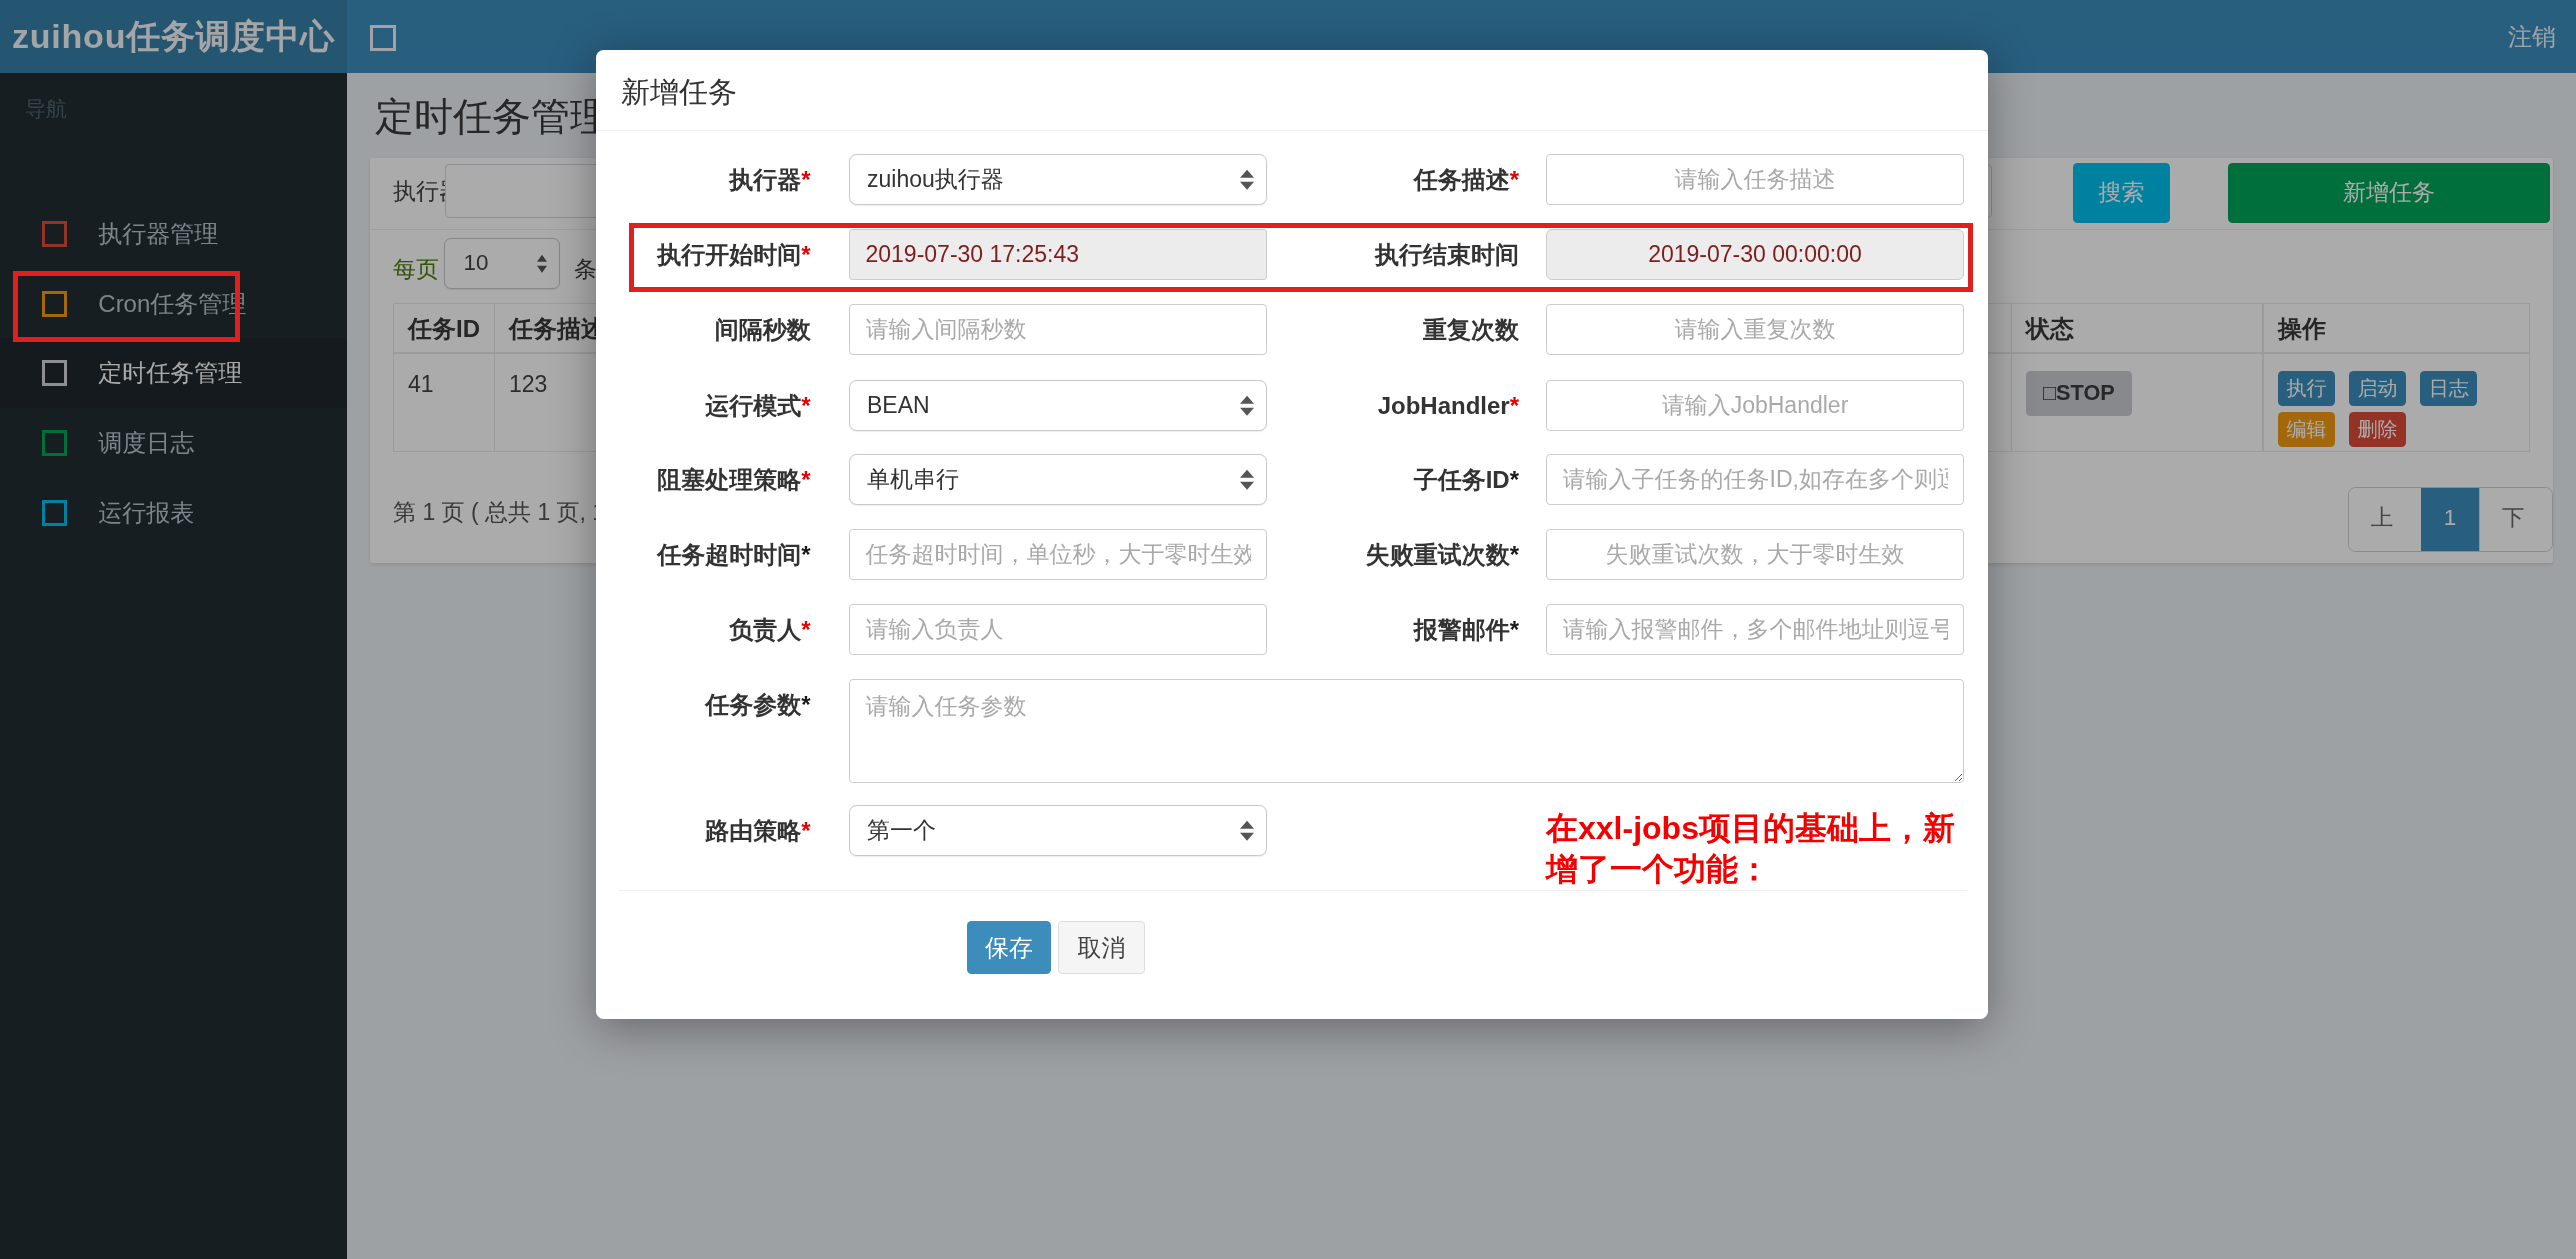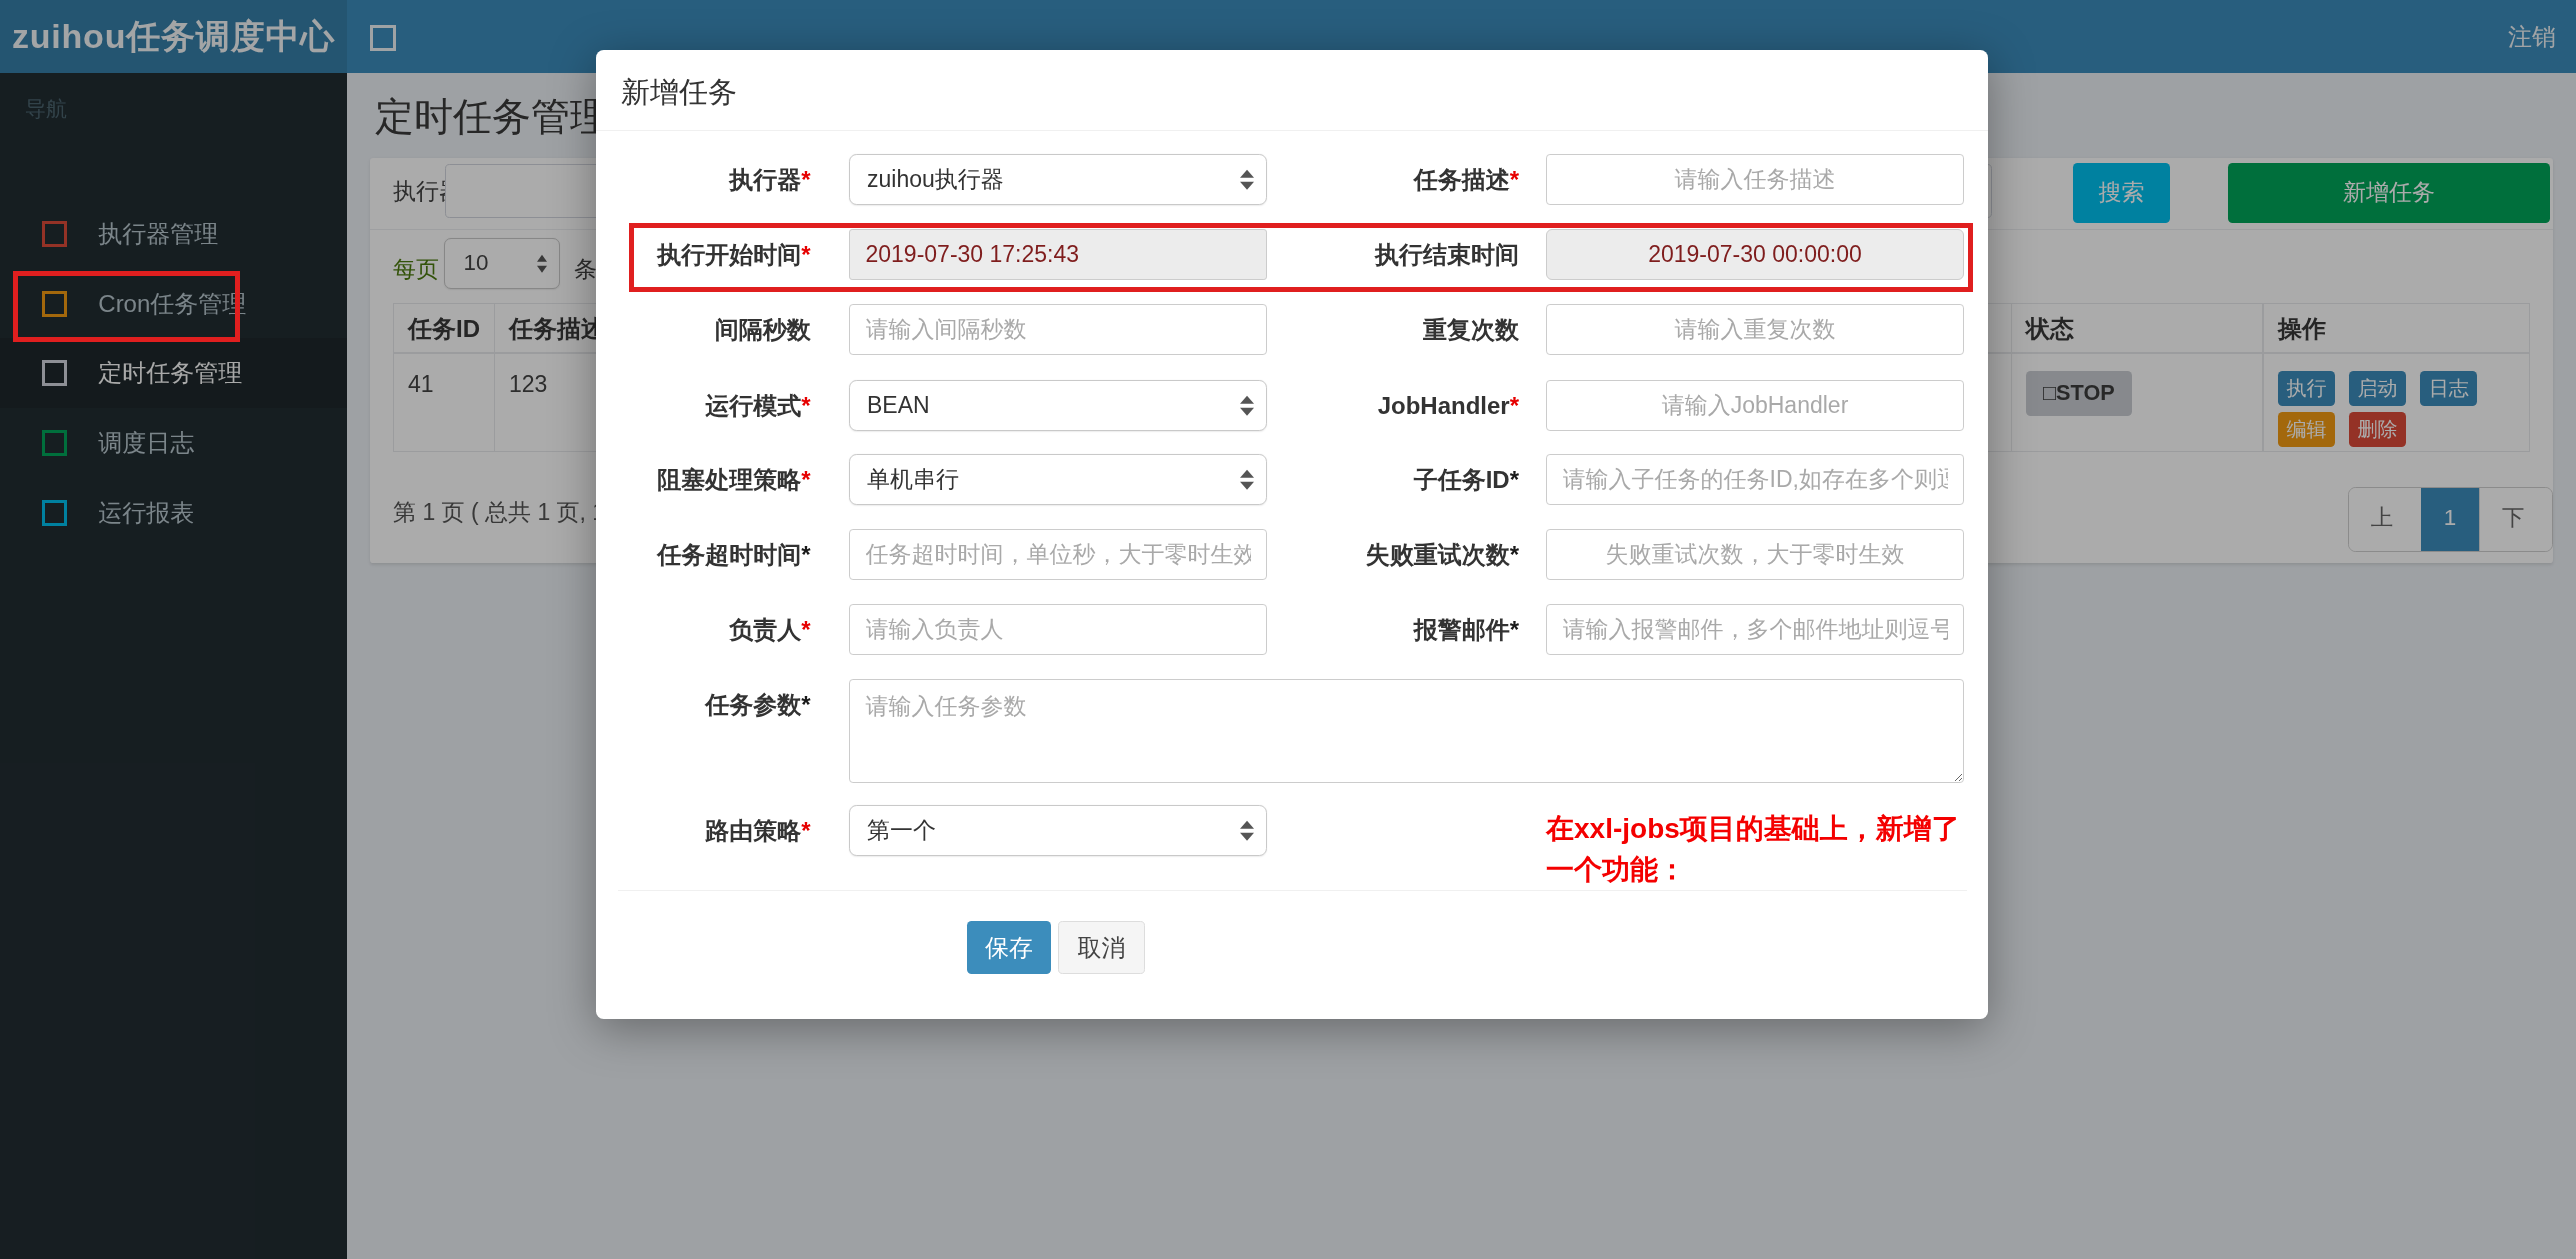--- a/index.html
+++ b/index.html
@@ -96,21 +96,21 @@
   .m-input.ro{background:#ececec;color:#7f1d1d;}
   .m-select{position:absolute;width:418px;height:51px;box-sizing:border-box;background:#fff;
             border:1.5px solid #c9c9c9;border-radius:7.7px;cursor:pointer;
             box-shadow:0 0.8px 1.5px rgba(0,0,0,0.08);}
   .m-select .val{position:absolute;left:17px;top:0;line-height:48px;font-size:23px;color:#333;}
   .fx-l{left:253px;}
   .fx-r{left:950px;text-align:center;}
   .m-textarea{position:absolute;left:253px;top:629px;width:1115px;height:104px;box-sizing:border-box;
               border:1.5px solid #ccc;border-radius:3.9px;font-size:23px;color:#555;padding:10.8px 15.5px;
               font-family:"Liberation Sans","DejaVu Sans",sans-serif;resize:vertical;}
-  .m-note{position:absolute;left:950px;top:758px;width:438px;font-size:28px;font-weight:bold;
+  .m-note{position:absolute;left:950px;top:758px;width:438px;font-size:32px;font-weight:bold;
           line-height:41px;}
   .btn-save{position:absolute;left:371px;top:871px;width:84px;height:53px;}
   .btn-cancel{position:absolute;left:462px;top:871px;width:87px;height:53px;background:#f5f5f5;
               border:1.5px solid #ddd;color:#444;}
 
   
   .anno{position:absolute;z-index:30;box-sizing:border-box;background:transparent;pointer-events:none;}
   .anno-sidebar{left:13px;top:271px;width:227px;height:71px;border:5.4px solid #e01f1f;}
   .anno-modal{left:629px;top:223px;width:1344px;height:69px;border:5.4px solid #e01f1f;}
 </style>

